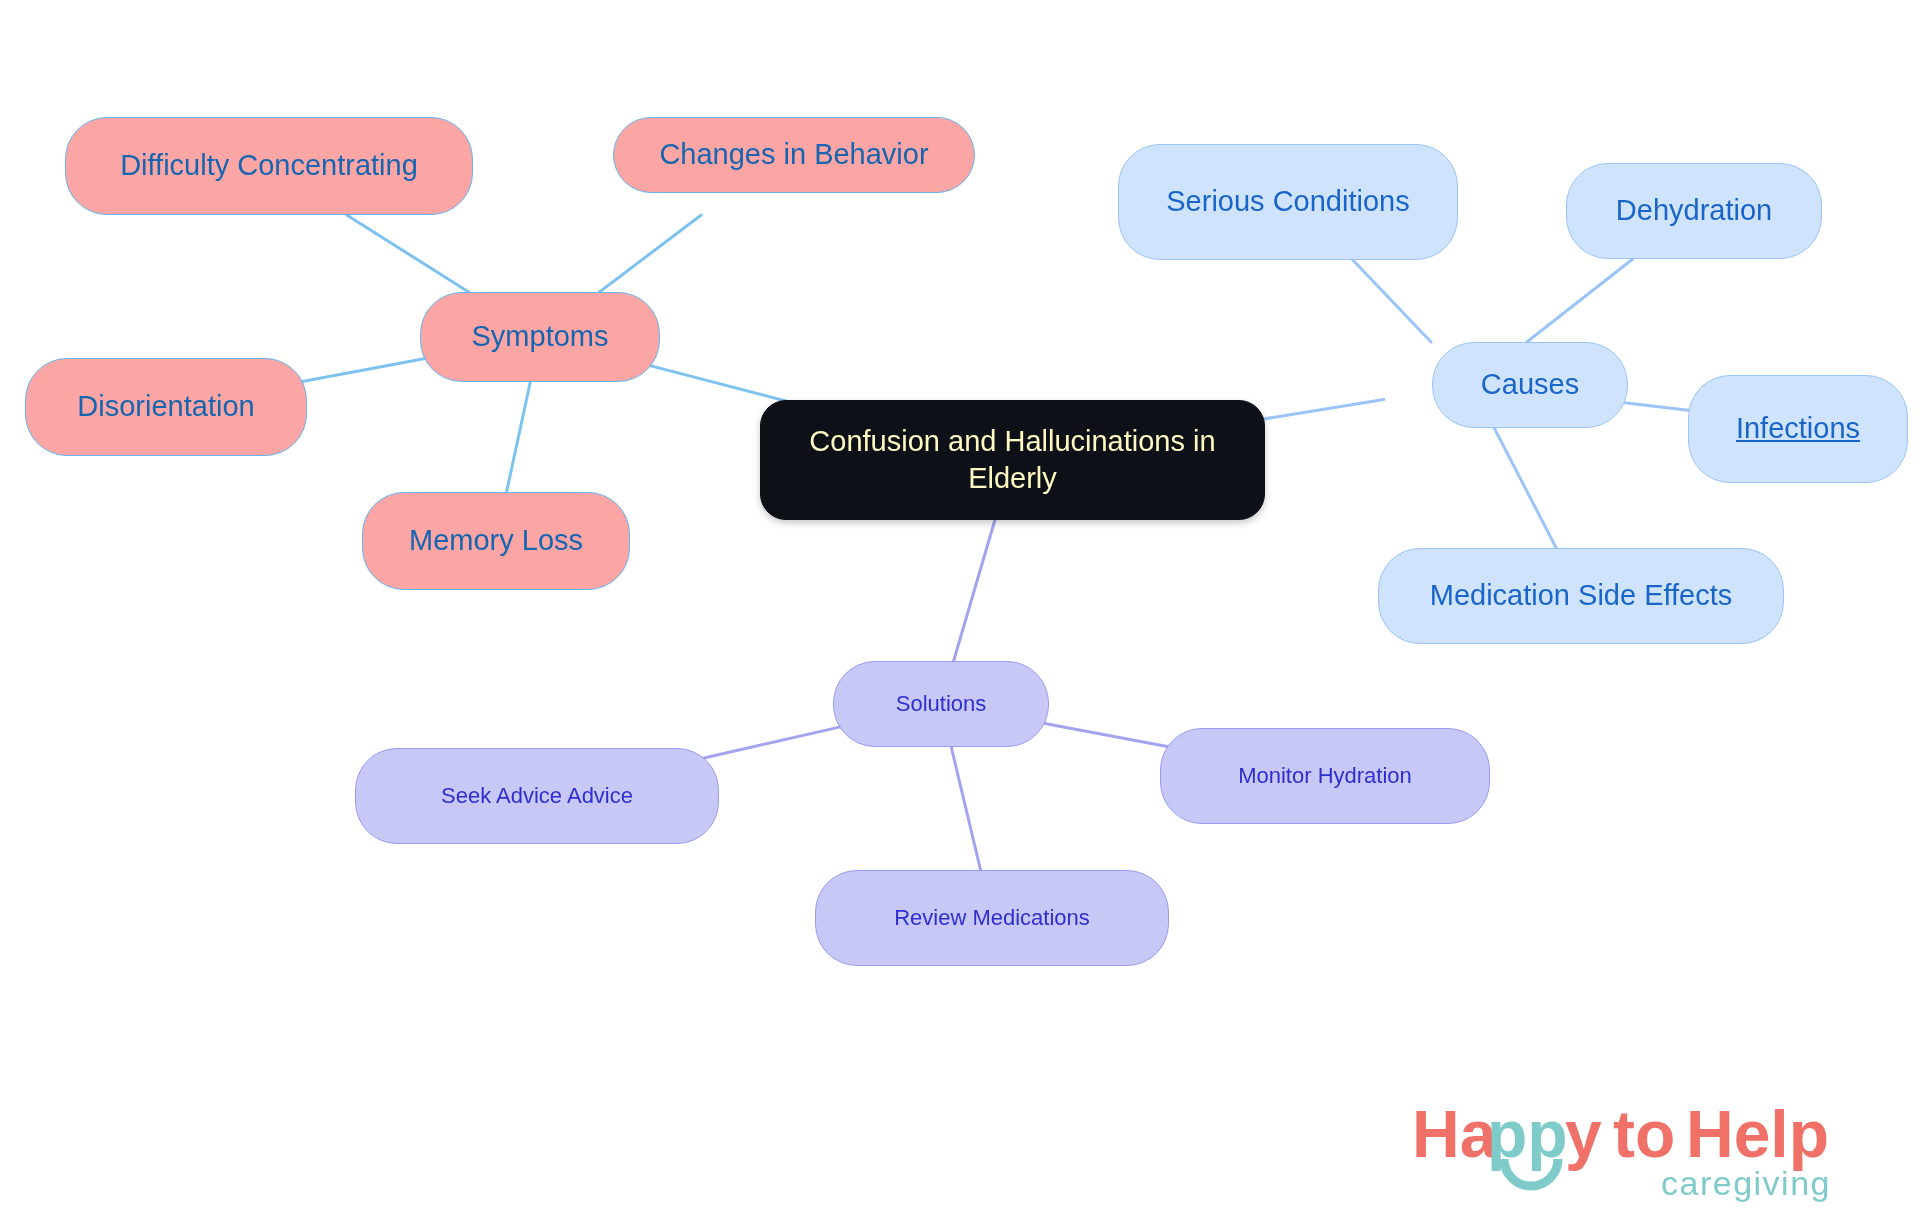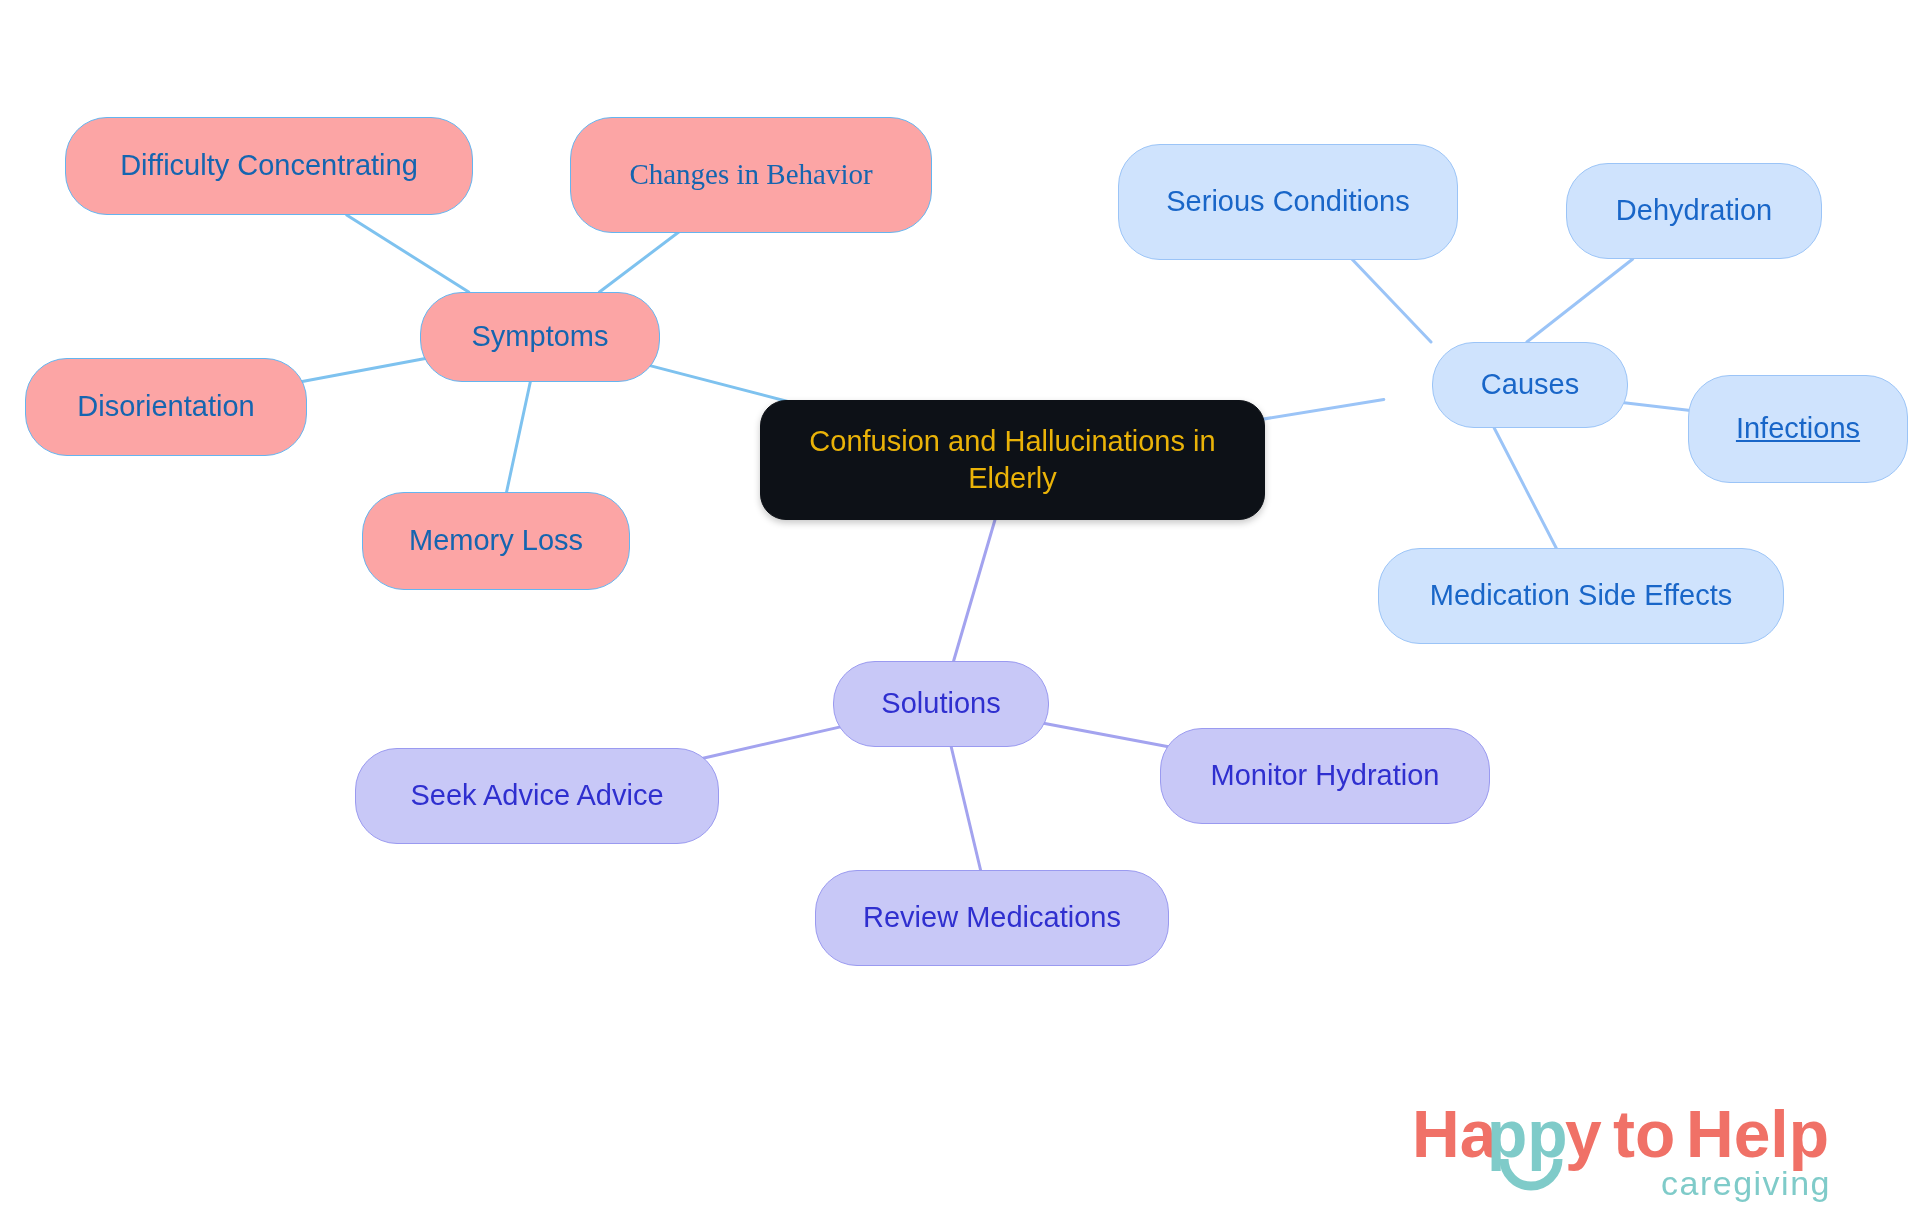--- a/index.html
+++ b/index.html
@@ -35,21 +35,21 @@
     text-align: center;
     border-style: solid;
     border-width: 1.5px;
     line-height: 1.28;
     padding: 0 14px;
     white-space: pre-line;
   }
   .node-root {
     background: #0d1117;
     border-color: #0d1117;
-    color: #eab308;
+    color: #fef9c3;
     border-radius: 26px;
     font-size: 29px;
     box-shadow: 0 3px 7px rgba(0,0,0,0.22);
   }
   .node-branch-symptoms,
   .node-leaf-symptoms {
     background: #fca5a5;
     border-color: #64b5f0;
     color: #1565b0;
     border-radius: 42px;
@@ -62,21 +62,21 @@
     color: #1966c8;
     border-radius: 42px;
     font-size: 29px;
   }
   .node-branch-solutions,
   .node-leaf-solutions {
     background: #c8c8f7;
     border-color: #9a9af0;
     color: #2f2fcf;
     border-radius: 42px;
-    font-size: 29px;
+    font-size: 22px;
   }
   #logo {
     position: absolute;
     left: 1408px;
     top: 1095px;
     width: 480px;
     height: 110px;
   }
 </style>
 </head>
@@ -98,21 +98,21 @@
       <line x1="994.9180327868852" y1="520" x2="953.6004098360655" y2="661" stroke="#a3a3ef" stroke-width="3" stroke-linecap="round"></line>
       <line x1="843.8" y1="726.1346534653466" x2="700.8" y2="758.6990099009901" stroke="#a3a3ef" stroke-width="3" stroke-linecap="round"></line>
       <line x1="1038.2" y1="722.225" x2="1176.5" y2="748.15625" stroke="#a3a3ef" stroke-width="3" stroke-linecap="round"></line>
       <line x1="951.2476635514018" y1="747" x2="980.5607476635514" y2="870" stroke="#a3a3ef" stroke-width="3" stroke-linecap="round"></line>
     </svg>
 
   <div id="nodes">
       <div class="node node-root" style="left: 760px; top: 400px; width: 505px; height: 120px;"><span>Confusion and Hallucinations in Elderly</span></div>
       <div class="node node-branch-symptoms" style="left: 420px; top: 292px; width: 240px; height: 90px;"><span>Symptoms</span></div>
       <div class="node node-leaf-symptoms" style="left: 65px; top: 117px; width: 408px; height: 98px;"><span>Difficulty Concentrating</span></div>
-      <div class="node node-leaf-symptoms" style="left: 570px; top: 117px; width: 362px; height: 116px; font-family: Liberation Serif, serif;"><span>Changes in Behavior</span></div>
+      <div class="node node-leaf-symptoms" style="left: 613px; top: 117px; width: 362px; height: 76px;"><span>Changes in Behavior</span></div>
       <div class="node node-leaf-symptoms" style="left: 25px; top: 358px; width: 282px; height: 98px;"><span>Disorientation</span></div>
       <div class="node node-leaf-symptoms" style="left: 362px; top: 492px; width: 268px; height: 98px;"><span>Memory Loss</span></div>
       <div class="node node-branch-causes" style="left: 1432px; top: 342px; width: 196px; height: 86px;"><span>Causes</span></div>
       <div class="node node-leaf-causes" style="left: 1118px; top: 144px; width: 340px; height: 116px;"><span>Serious Conditions</span></div>
       <div class="node node-leaf-causes" style="left: 1566px; top: 163px; width: 256px; height: 96px;"><span>Dehydration</span></div>
       <div class="node node-leaf-causes" style="left: 1688px; top: 375px; width: 220px; height: 108px; text-decoration: underline;"><span>Infections</span></div>
       <div class="node node-leaf-causes" style="left: 1378px; top: 548px; width: 406px; height: 96px;"><span>Medication Side Effects</span></div>
       <div class="node node-branch-solutions" style="left: 833px; top: 661px; width: 216px; height: 86px;"><span>Solutions</span></div>
       <div class="node node-leaf-solutions" style="left: 355px; top: 748px; width: 364px; height: 96px;"><span>Seek Advice Advice</span></div>
       <div class="node node-leaf-solutions" style="left: 1160px; top: 728px; width: 330px; height: 96px;"><span>Monitor Hydration</span></div>

